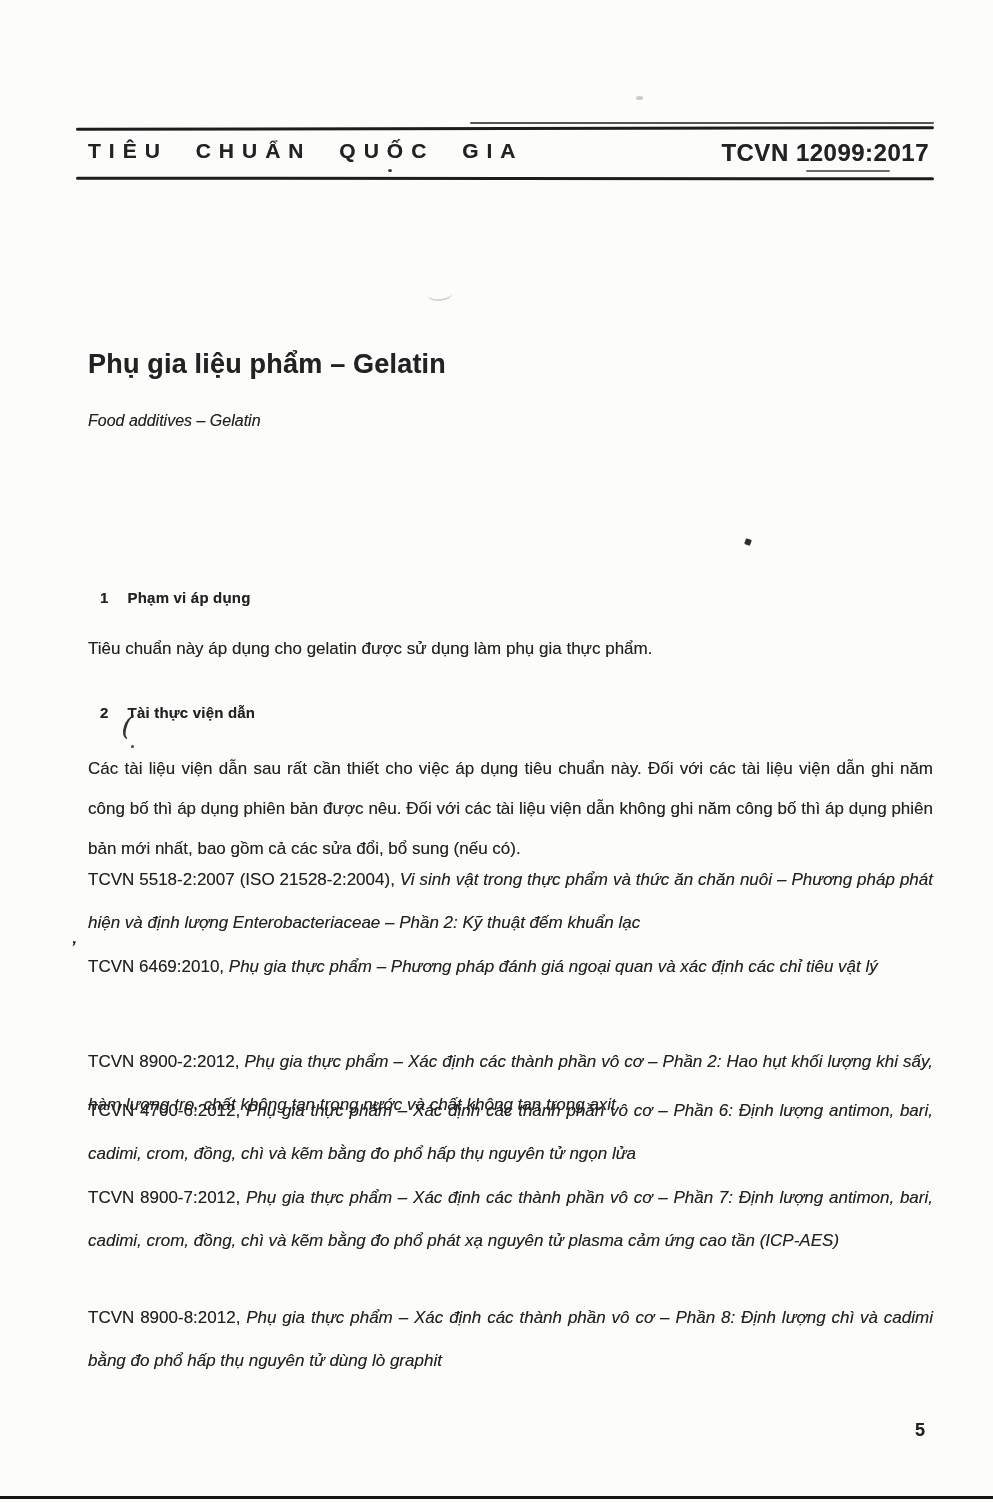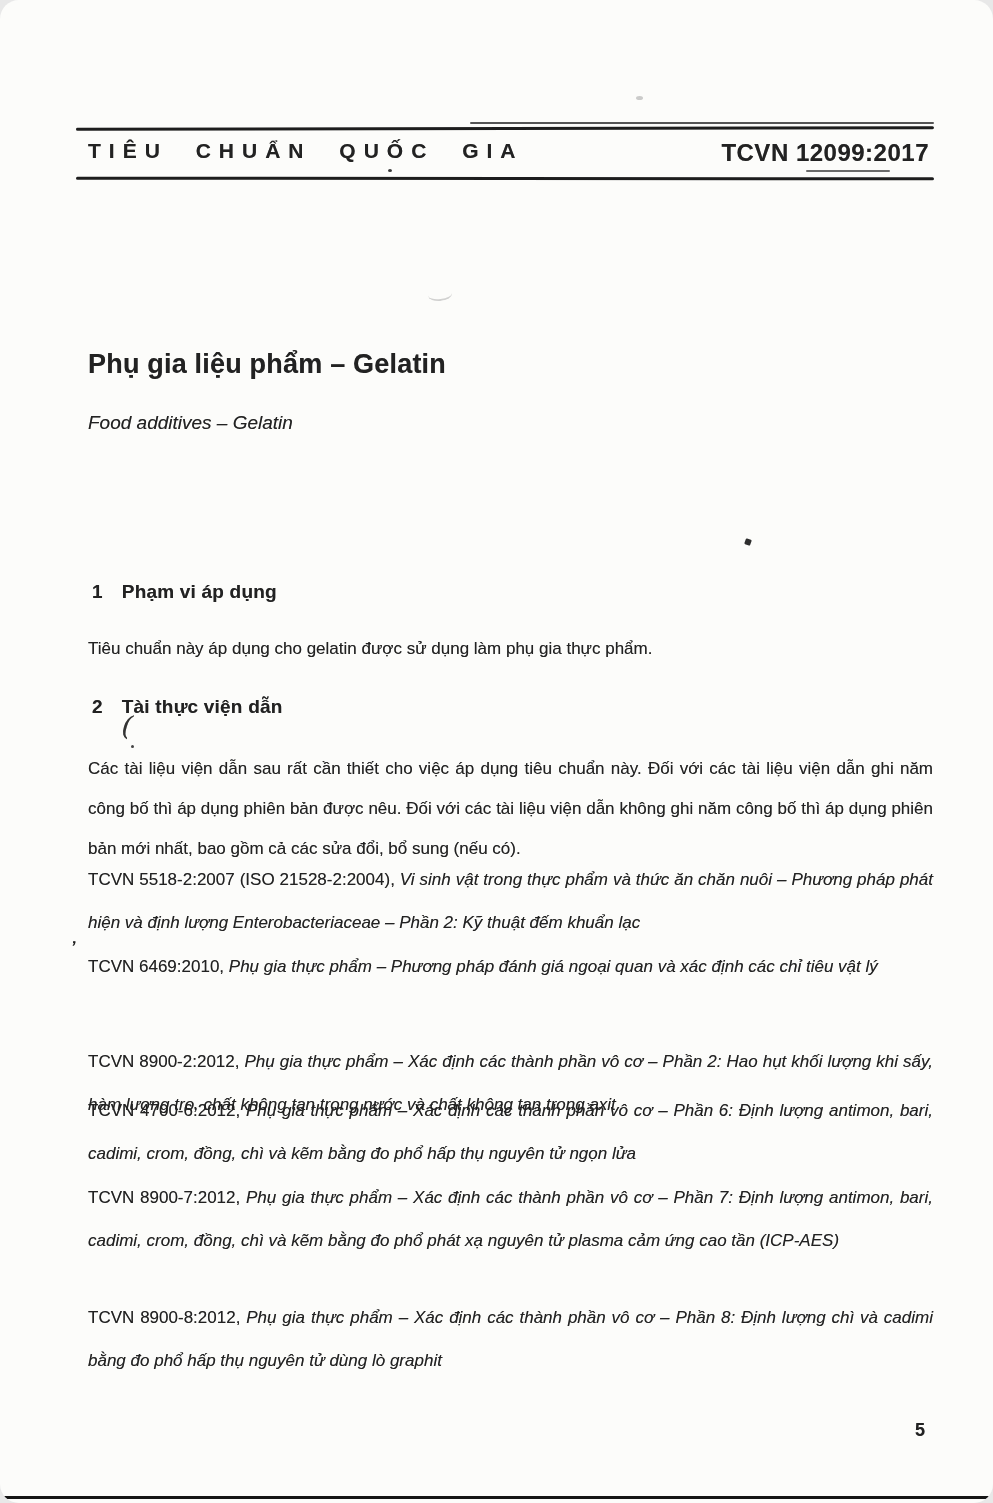--- a/index.html
+++ b/index.html
@@ -5,21 +5,20 @@
   html, body { margin: 0; padding: 0; background: #e8e8e8; }
   .page {
     position: relative;
     width: 993px;
     height: 1503px;
     margin: 0 auto;
     background: #fcfcfa;
     overflow: hidden;
     font-family: "Liberation Sans", "DejaVu Sans", sans-serif;
     color: #222;
-    border-radius: 19px;
   }
   .txt { text-shadow: 0 0 0.6px rgba(30,30,30,0.45); }
 
   
   .hline { position: absolute; background: #1d1d1d; border-radius: 2px; }
   .hdr-left {
     position: absolute; left: 88px; top: 139px;
     font-size: 21px; font-weight: bold; letter-spacing: 8px; word-spacing: 14px;
     white-space: nowrap;
   }
@@ -28,27 +27,27 @@
     font-size: 24px; font-weight: bold; letter-spacing: 0.5px; white-space: nowrap;
   }
 
   
   .doc-title {
     position: absolute; left: 88px; top: 349px;
     font-size: 27px; font-weight: bold; letter-spacing: 0.2px; margin: 0;
   }
   .doc-subtitle {
     position: absolute; left: 88px; top: 412px;
-    font-size: 19px; font-style: italic; margin: 0;
+    font-size: 16px; font-style: italic; margin: 0;
   }
 
   
   .sec-heading {
-    position: absolute; left: 88px; margin: 4px;
-    font-size: 19px; font-weight: bold; letter-spacing: 0.2px; text-align: center;
+    position: absolute; left: 88px; margin: 12px;
+    font-size: 15px; font-weight: bold; letter-spacing: 0.2px; text-align: center;
   }
   .sec-heading .num { display: inline-block; margin-right: 19px; }
   .body-par {
     position: absolute; left: 88px; width: 845px; margin: 0;
     font-size: 17px; line-height: 40px;
     text-align: justify; text-align-last: left;
   }
   .ref-par {
     position: absolute; left: 88px; width: 845px; margin: 0;
     font-size: 17px; line-height: 43px;

